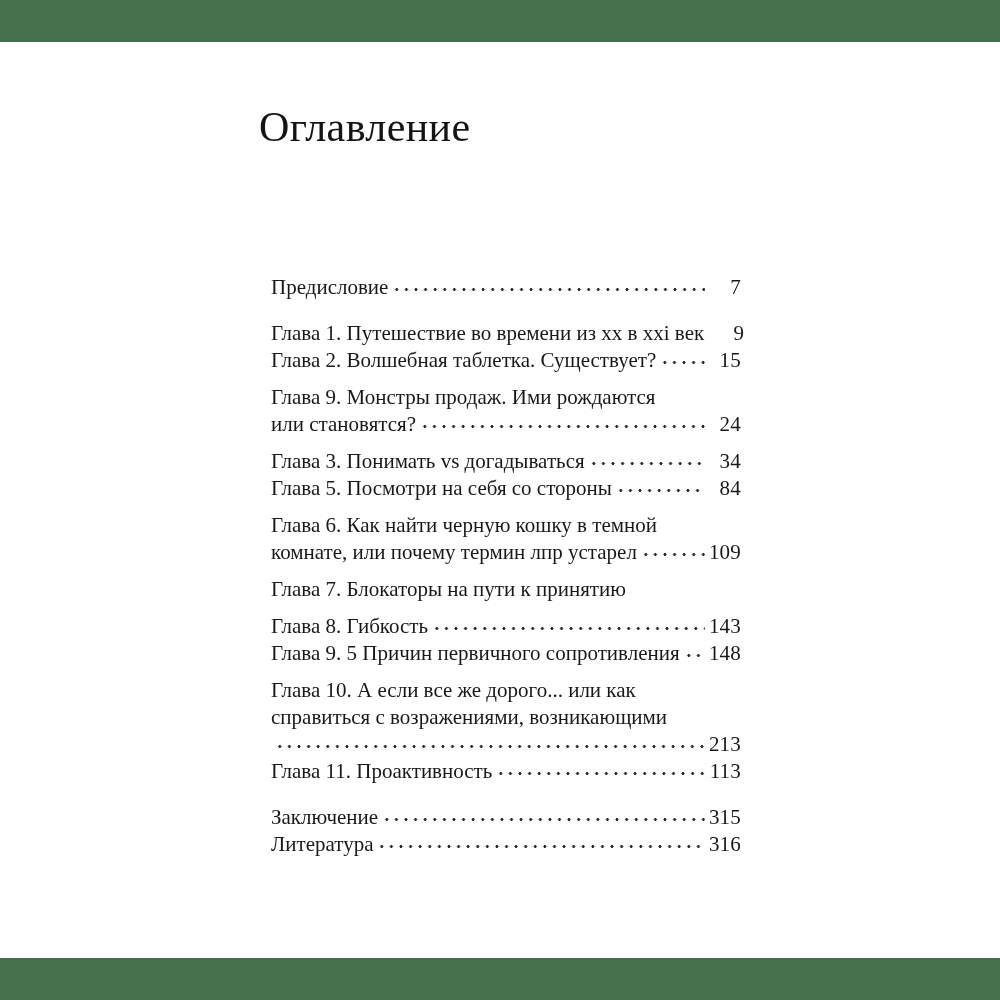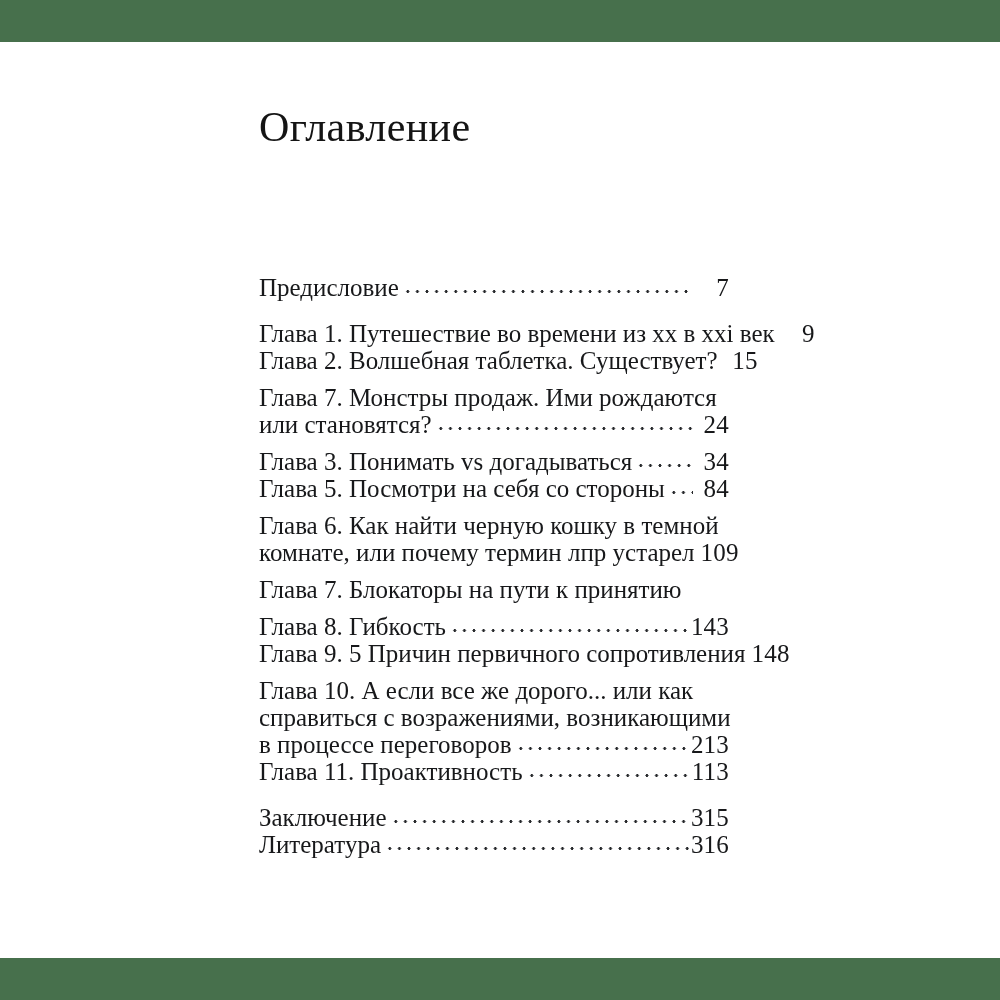--- a/index.html
+++ b/index.html
@@ -57,22 +57,23 @@
   .toc-list {
     position: absolute;
     left: 259px;
     top: 232px;
     width: 470px;
   }
 
   .toc-entry {
     width: 470px;
     color: #17181a;
-    font-size: 25px;
+    font-size: 21px;
     line-height: 27px;
+    margin-left: 12px;
   }
 
   .toc-entry.gap-before { margin-top: 10px; }
   .toc-entry.gap-before-lg { margin-top: 19px; }
 
   .entry-line {
     display: block;
     white-space: nowrap;
   }
 
@@ -145,21 +146,21 @@
           </span>
         </div>
         <div class="toc-entry">
           <span class="entry-line leader-line">
             <span class="entry-text">Глава 2. Волшебная таблетка. Существует?</span>
             <span class="leader"></span>
             <span class="page-num">15</span>
           </span>
         </div>
         <div class="toc-entry gap-before">
-          <span class="entry-line">Глава 7. Монстры продаж. Ими рождаются</span>
+          <span class="entry-line">Глава 9. Монстры продаж. Ими рождаются</span>
           <span class="entry-line leader-line">
             <span class="entry-text">или становятся?</span>
             <span class="leader"></span>
             <span class="page-num">24</span>
           </span>
         </div>
         <div class="toc-entry gap-before">
           <span class="entry-line leader-line">
             <span class="entry-text">Глава 3. Понимать vs догадываться</span>
             <span class="leader"></span>
@@ -195,21 +196,20 @@
           <span class="entry-line leader-line">
             <span class="entry-text">Глава 9. 5 Причин первичного сопротивления</span>
             <span class="leader"></span>
             <span class="page-num">148</span>
           </span>
         </div>
         <div class="toc-entry gap-before">
           <span class="entry-line">Глава 10. А если все же дорого... или как</span>
           <span class="entry-line">справиться с возражениями, возникающими</span>
           <span class="entry-line leader-line">
-            <span class="entry-text">в процессе переговоров</span>
             <span class="leader"></span>
             <span class="page-num">213</span>
           </span>
         </div>
         <div class="toc-entry">
           <span class="entry-line leader-line">
             <span class="entry-text">Глава 11. Проактивность</span>
             <span class="leader"></span>
             <span class="page-num">113</span>
           </span>

